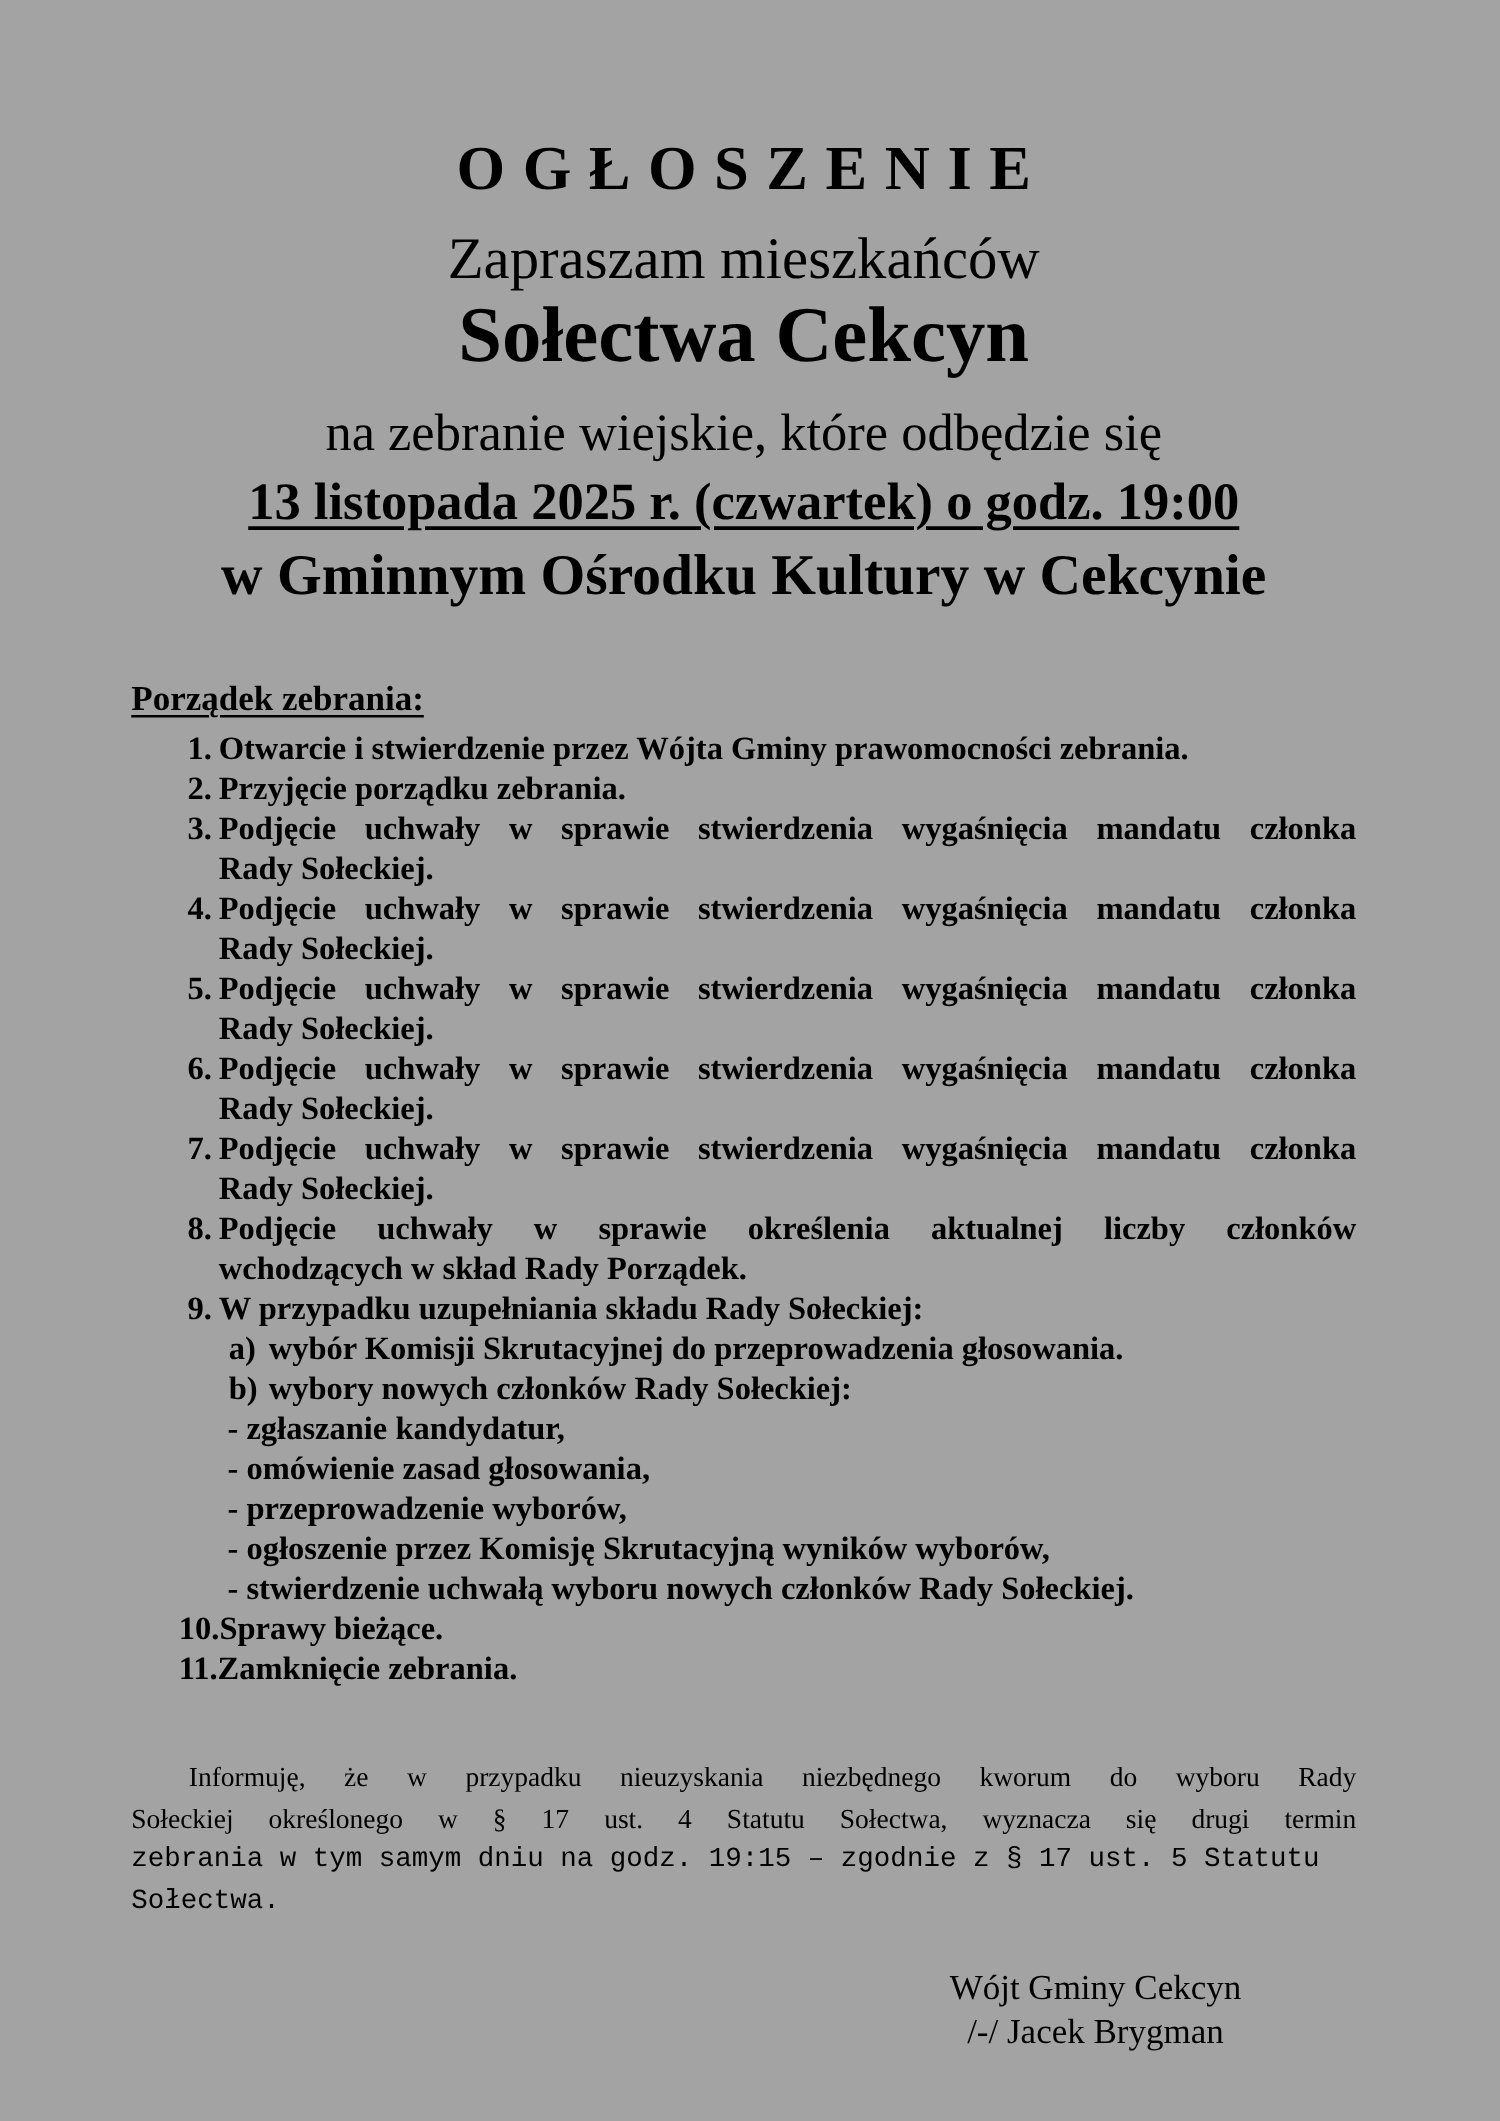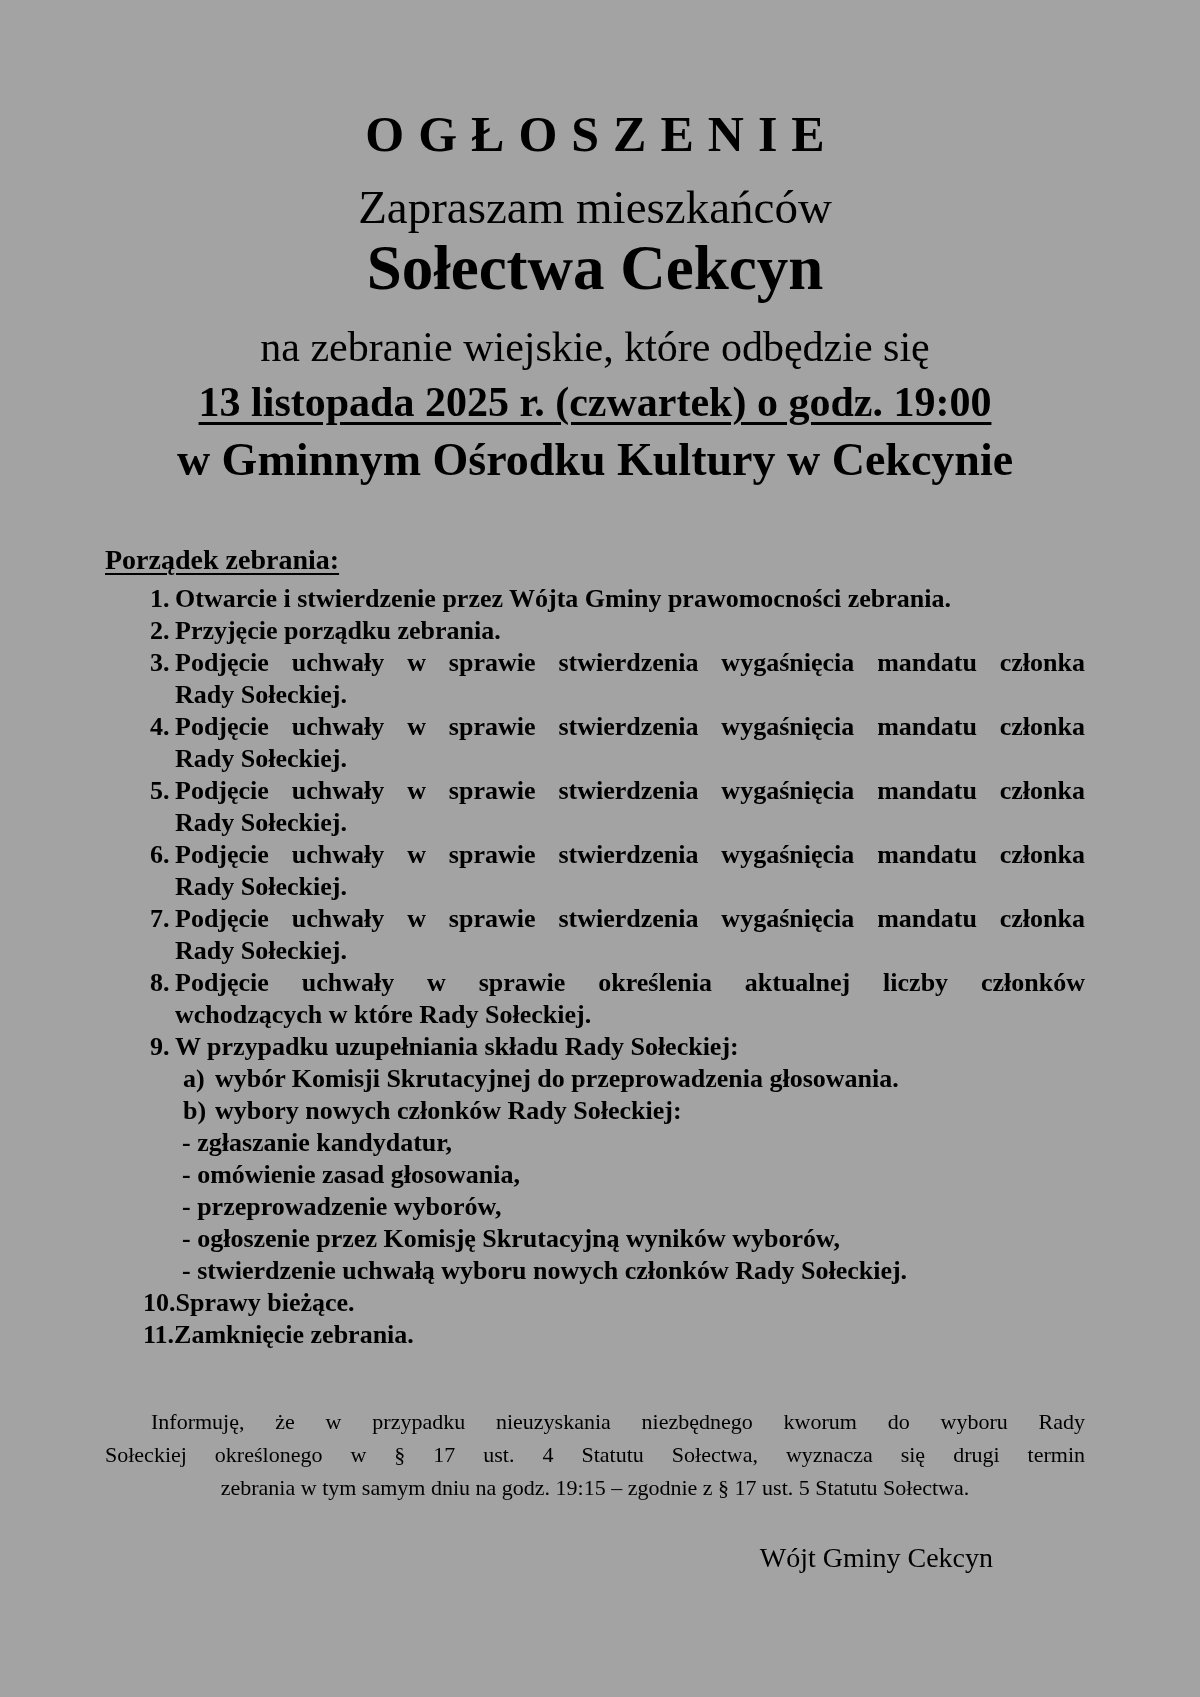--- a/index.html
+++ b/index.html
@@ -47,21 +47,21 @@
   .li.tight { padding-left: 38px; }
   .li-text .jline { text-align: justify; text-align-last: justify; }
   .li-text .lline { text-align: left; }
   .li.sub-letter { padding-left: 110px; }
   .sub-marker { position: absolute; left: 78px; top: 0; }
   .sub-dash { padding-left: 77px; }
 
   
   .closing { margin-top: 54px; font-size: 22px; line-height: 33px; }
   .p-jline { text-align: justify; text-align-last: justify; }
-  .p-lline { text-align: center; }
+  .p-lline { text-align: left; font-family: Liberation Mono, monospace; }
   .p-indent { text-indent: 46px; }
 
   
   .signature {
     margin-top: 36px;
     margin-left: auto;
     margin-right: 92px;
     width: max-content;
     text-align: center;
     font-size: 28px;
@@ -127,21 +127,21 @@
           <span class="li-num">7.</span>
           <div class="li-text">
             <div class="jline">Podjęcie uchwały w sprawie stwierdzenia wygaśnięcia mandatu członka</div>
             <div class="lline">Rady Sołeckiej.</div>
           </div>
         </div>
         <div class="li">
           <span class="li-num">8.</span>
           <div class="li-text">
             <div class="jline">Podjęcie uchwały w sprawie określenia aktualnej liczby członków</div>
-            <div class="lline">wchodzących w które Rady Sołeckiej.</div>
+            <div class="lline">wchodzących w skład Rady Porządek.</div>
           </div>
         </div>
         <div class="li">
           <span class="li-num">9.</span>
           <div class="li-text">
             <div class="lline">W przypadku uzupełniania składu Rady Sołeckiej:</div>
           </div>
         </div>
         <div class="li sub-letter"><span class="sub-marker">a)</span><span>wybór Komisji Skrutacyjnej do przeprowadzenia głosowania.</span></div>
         <div class="li sub-letter"><span class="sub-marker">b)</span><span>wybory nowych członków Rady Sołeckiej:</span></div>
@@ -155,16 +155,17 @@
       </div>
 
     <div class="closing">
         <div class="p-jline p-indent">Informuję, że w przypadku nieuzyskania niezbędnego kworum do wyboru Rady</div>
         <div class="p-jline">Sołeckiej określonego w § 17 ust. 4 Statutu Sołectwa, wyznacza się drugi termin</div>
         <div class="p-lline">zebrania w tym samym dniu na godz. 19:15 – zgodnie z § 17 ust. 5 Statutu Sołectwa.</div>
       </div>
 
     <div class="signature">
       <div>Wójt Gminy Cekcyn</div>
+      <div>/-/ Jacek Brygman</div>
     </div>
 
   </div>
 </div>
 
 </body></html>

